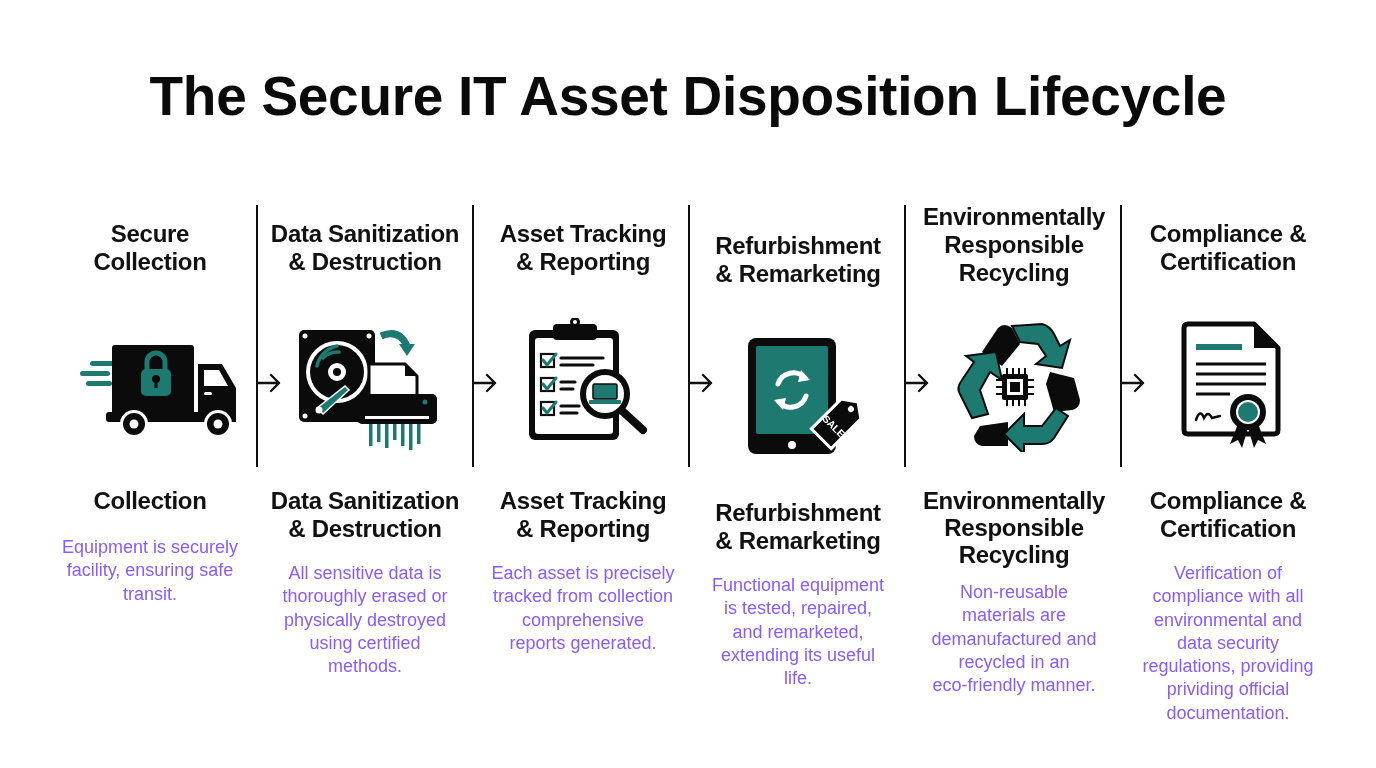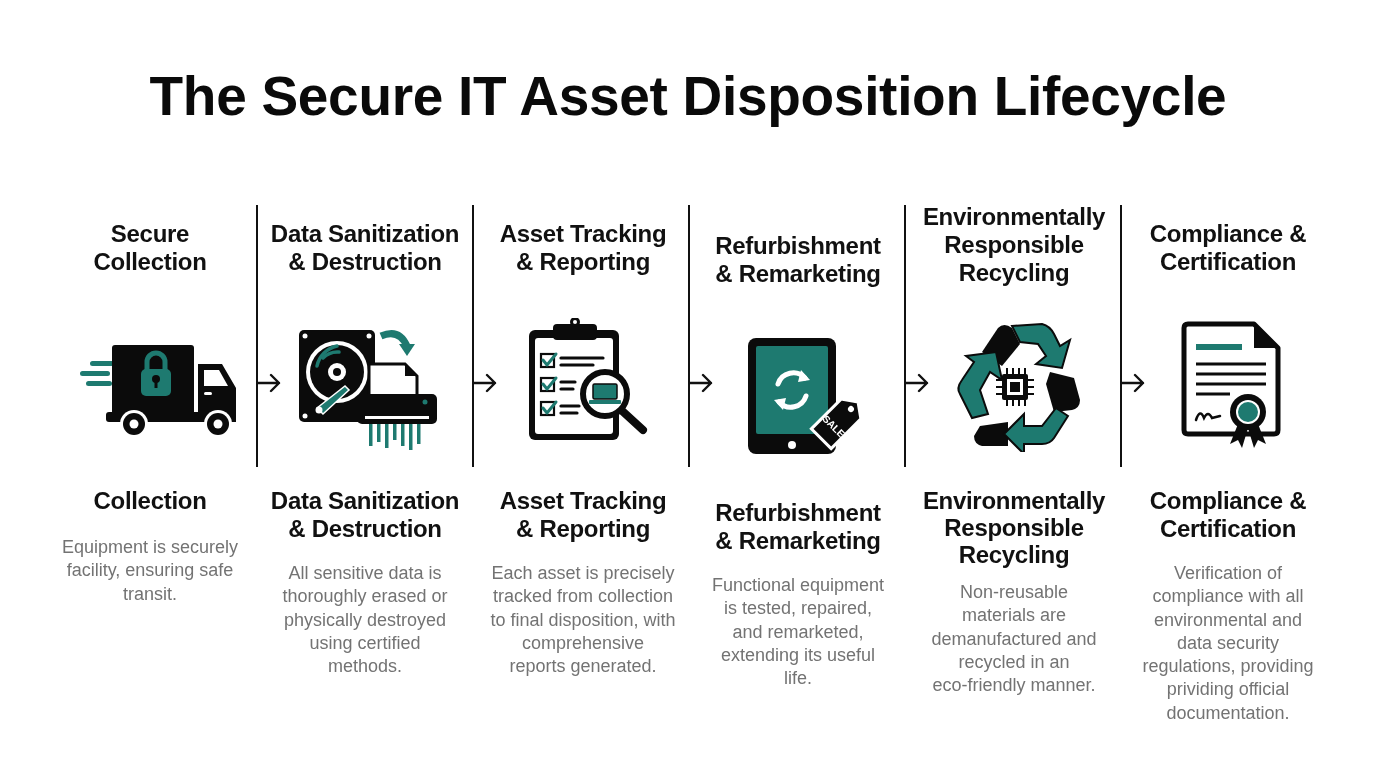--- a/index.html
+++ b/index.html
@@ -19,21 +19,21 @@
     position: absolute; left: 0; width: 216px; text-align: center;
     font-size: 24px; font-weight: bold; line-height: 28px; color: #111; letter-spacing: -0.3px;
   }
   .col .icon { position: absolute; left: 38px; top: 312px; width: 140px; height: 145px; }
   .col .bot-head {
     position: absolute; left: 0; width: 216px; text-align: center;
     font-size: 24px; font-weight: bold; line-height: 28px; color: #111; letter-spacing: -0.3px;
   }
   .col .desc {
     position: absolute; left: 4px; width: 208px; text-align: center;
-    font-size: 18px; line-height: 23.3px; color: #737373;
+    font-size: 18px; line-height: 23.3px; color: #8b5cf6;
   }
 </style>
 </head>
 <body>
 
 <div class="title">The Secure IT Asset Disposition Lifecycle</div>
 
 <div class="divider" style="left:256px"></div>
 <div class="divider" style="left:472px"></div>
 <div class="divider" style="left:688px"></div>
@@ -175,21 +175,20 @@
     <rect x="70" y="66" width="24" height="15" rx="1.5" fill="#1e7a70" stroke="#0b0b0b" stroke-width="1.5"></rect>
     <rect x="66" y="82" width="32" height="4" rx="1" fill="#1e7a70"></rect>
   </svg>
   <div class="bot-head" style="top:487px">
     <div>Asset Tracking</div>
     <div>&amp; Reporting</div>
   </div>
   <div class="desc" style="top:562px">
     <div>Each asset is precisely</div>
     <div>tracked from collection</div>
-    <div>to final disposition, with</div>
     <div>comprehensive</div>
     <div>reports generated.</div>
   </div>
 </div>
 
 <div class="col" style="left:690px; top:0; height:768px;margin-top:12px;">
   <div class="top-head" style="top:220px">
     <div>Refurbishment</div>
     <div>&amp; Remarketing</div>
   </div>

